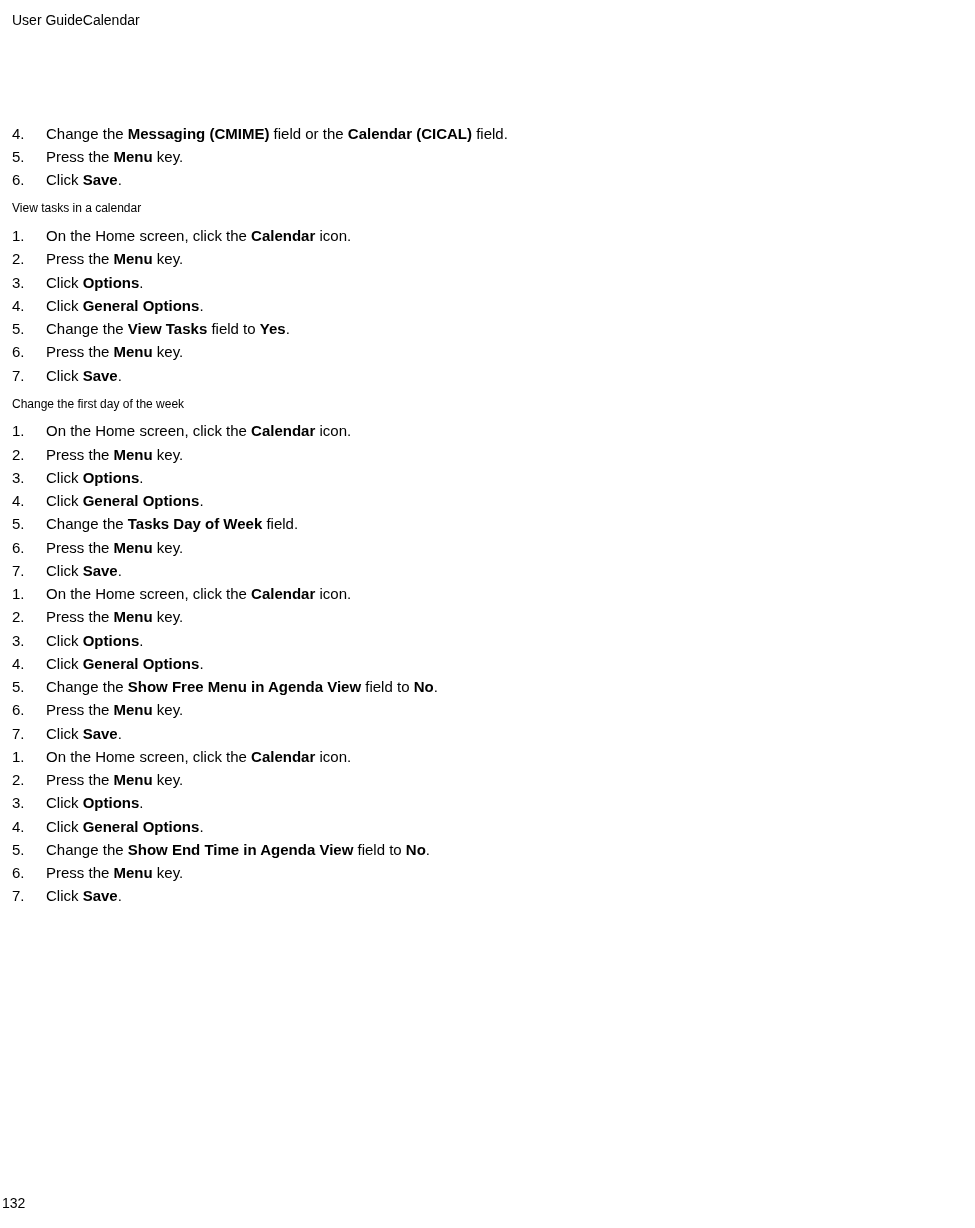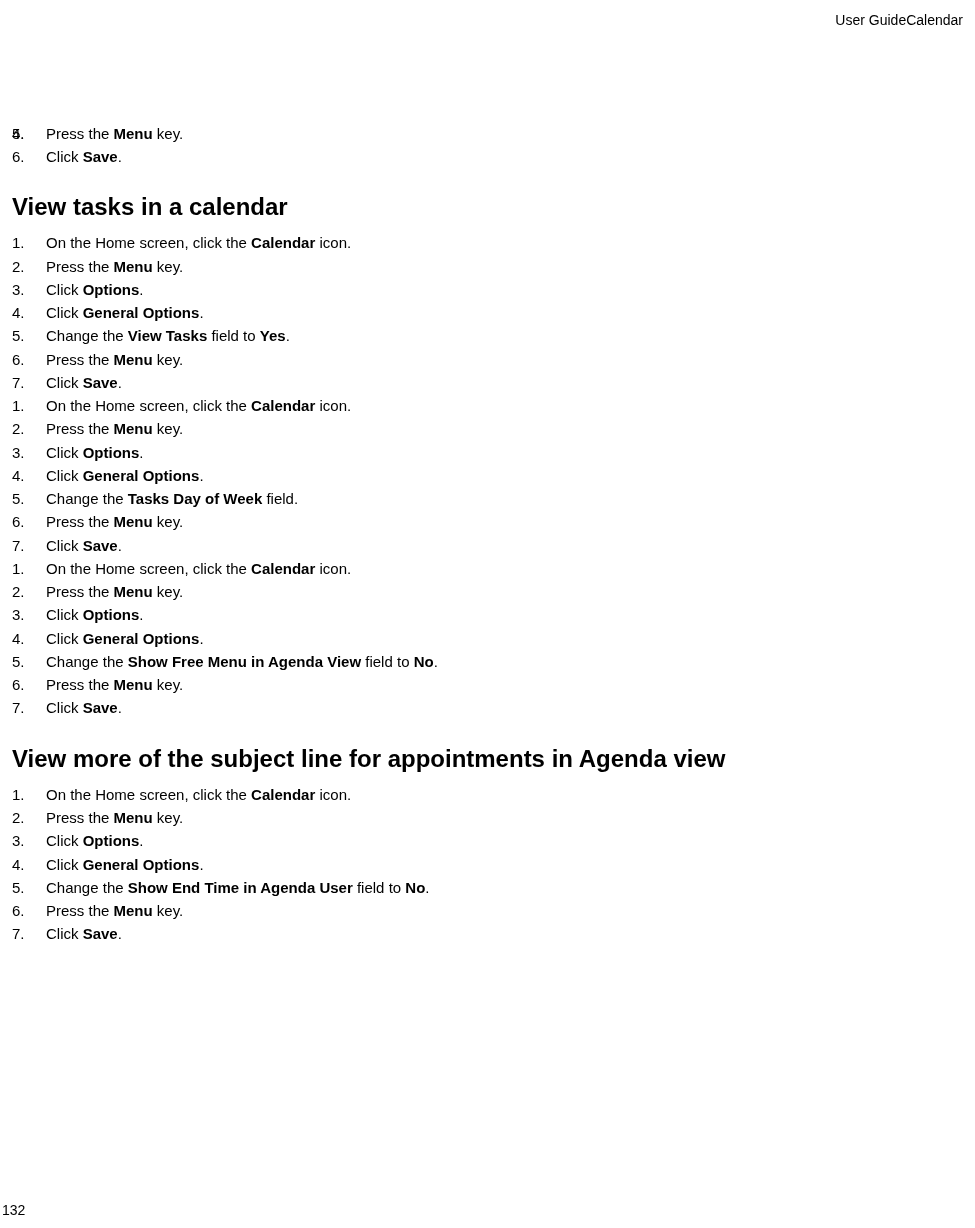--- a/index.html
+++ b/index.html
@@ -9,106 +9,106 @@
       color: #000;
       width: 975px;
       height: 1228px;
       position: relative;
       padding: 10px 10px 10px 10px;
       line-height: 1.55;
       background: #fff;
     }
     .header {
       display: flex;
-      justify-content: flex-end;
+      justify-content: flex-start;
       font-size: 14px;
       padding: 0 2px;
       margin-bottom: 90px;
     }
     .content {
       padding-left: 0;
     }
     .section-heading {
-      font-weight: bold;
-      font-size: 24px;
-      margin-top: 20px;
+      font-weight: normal;
+      font-size: 12px;
+      margin-top: 8px;
       margin-bottom: 6px;
       padding-left: 2px;
     }
     ol {
       list-style: none;
       padding-left: 2px;
     }
     ol li {
       position: relative;
       padding-left: 34px;
       margin-bottom: 0px;
       font-size: 15px;
     }
     .num {
       position: absolute;
       left: 0;
       top: 0;
     }
     .page-number {
       position: absolute;
-      bottom: 6px;
+      bottom: 13px;
       left: 2px;
       font-size: 14px;
     }
   </style>
 </head>
 <body>
 
 <div class="header">
   <span>User Guide</span>
   <span>Calendar</span>
 </div>
 
 <div class="content">
   <ol id="intro-list">
-      <li><span class="num">4.</span></li>
+      <li><span class="num">4.</span><span>Change the <b>Messaging (CMIME)</b> field or the <b>Calendar (CICAL)</b> field.</span></li>
       <li><span class="num">5.</span><span>Press the <b>Menu</b> key.</span></li>
       <li><span class="num">6.</span><span>Click <b>Save</b>.</span></li>
     </ol>
   <div id="sections">
       <div class="section-heading">View tasks in a calendar</div>
       <ol>
         <li><span class="num">1.</span><span>On the Home screen, click the <b>Calendar</b> icon.</span></li>
         <li><span class="num">2.</span><span>Press the <b>Menu</b> key.</span></li>
         <li><span class="num">3.</span><span>Click <b>Options</b>.</span></li>
         <li><span class="num">4.</span><span>Click <b>General Options</b>.</span></li>
         <li><span class="num">5.</span><span>Change the <b>View Tasks</b> field to <b>Yes</b>.</span></li>
         <li><span class="num">6.</span><span>Press the <b>Menu</b> key.</span></li>
         <li><span class="num">7.</span><span>Click <b>Save</b>.</span></li>
       </ol>
+      <div class="section-heading">Change the first day of the week</div>
       <ol>
         <li><span class="num">1.</span><span>On the Home screen, click the <b>Calendar</b> icon.</span></li>
         <li><span class="num">2.</span><span>Press the <b>Menu</b> key.</span></li>
         <li><span class="num">3.</span><span>Click <b>Options</b>.</span></li>
         <li><span class="num">4.</span><span>Click <b>General Options</b>.</span></li>
         <li><span class="num">5.</span><span>Change the <b>Tasks Day of Week</b> field.</span></li>
         <li><span class="num">6.</span><span>Press the <b>Menu</b> key.</span></li>
         <li><span class="num">7.</span><span>Click <b>Save</b>.</span></li>
       </ol>
       <ol>
         <li><span class="num">1.</span><span>On the Home screen, click the <b>Calendar</b> icon.</span></li>
         <li><span class="num">2.</span><span>Press the <b>Menu</b> key.</span></li>
         <li><span class="num">3.</span><span>Click <b>Options</b>.</span></li>
         <li><span class="num">4.</span><span>Click <b>General Options</b>.</span></li>
         <li><span class="num">5.</span><span>Change the <b>Show Free Menu in Agenda View</b> field to <b>No</b>.</span></li>
         <li><span class="num">6.</span><span>Press the <b>Menu</b> key.</span></li>
         <li><span class="num">7.</span><span>Click <b>Save</b>.</span></li>
       </ol>
-      <div class="section-heading">View more of the subject line for appointments in Agenda view</div>
       <ol>
         <li><span class="num">1.</span><span>On the Home screen, click the <b>Calendar</b> icon.</span></li>
         <li><span class="num">2.</span><span>Press the <b>Menu</b> key.</span></li>
         <li><span class="num">3.</span><span>Click <b>Options</b>.</span></li>
         <li><span class="num">4.</span><span>Click <b>General Options</b>.</span></li>
-        <li><span class="num">5.</span><span>Change the <b>Show End Time in Agenda User</b> field to <b>No</b>.</span></li>
+        <li><span class="num">5.</span><span>Change the <b>Show End Time in Agenda View</b> field to <b>No</b>.</span></li>
         <li><span class="num">6.</span><span>Press the <b>Menu</b> key.</span></li>
         <li><span class="num">7.</span><span>Click <b>Save</b>.</span></li>
       </ol>
     </div>
 </div>
 
 <div class="page-number">132</div>
 
 </body></html>

